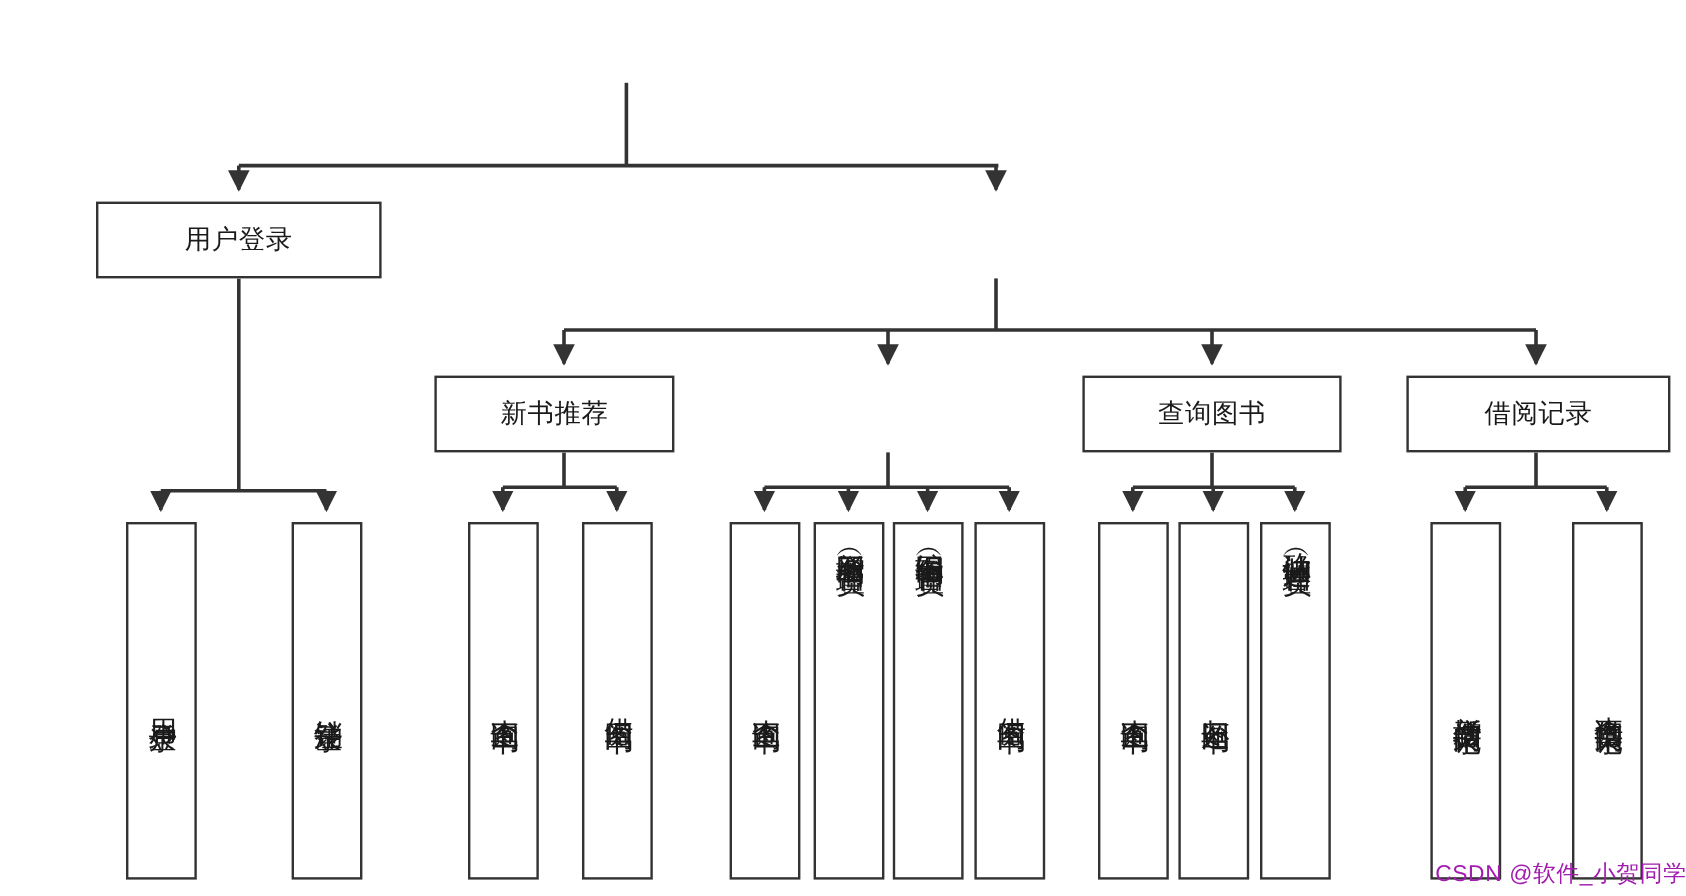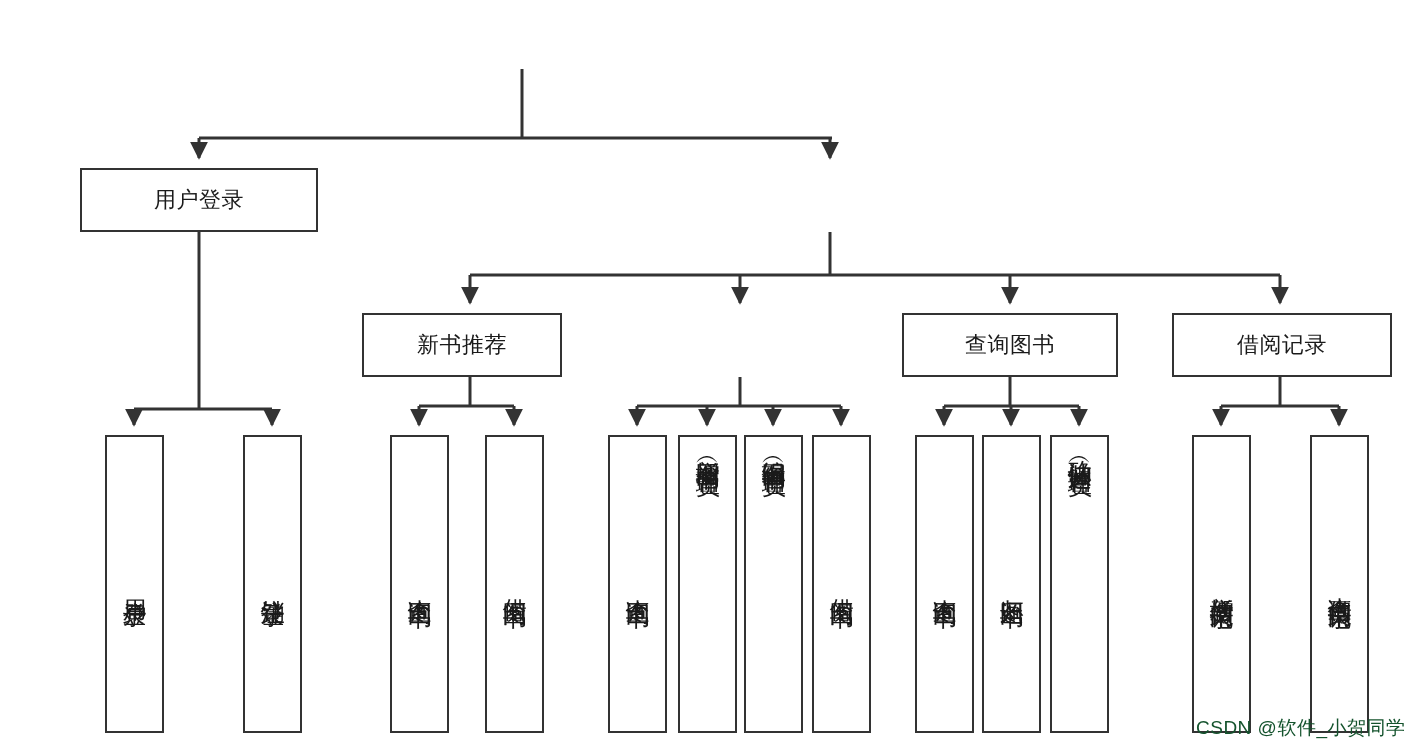--- a/index.html
+++ b/index.html
@@ -62,21 +62,21 @@
   svg.edges {
     position: absolute;
     left: 0;
     top: 0;
     width: 1405px;
     height: 747px;
     pointer-events: none;
   }
   .watermark {
     position: absolute;
-    color: #14532d;
+    color: #a21caf;
     font-size: 19px;
     white-space: nowrap;
     letter-spacing: 0.5px;
   }
 </style>
 </head>
 <body>
 
 <div id="canvas">
 

